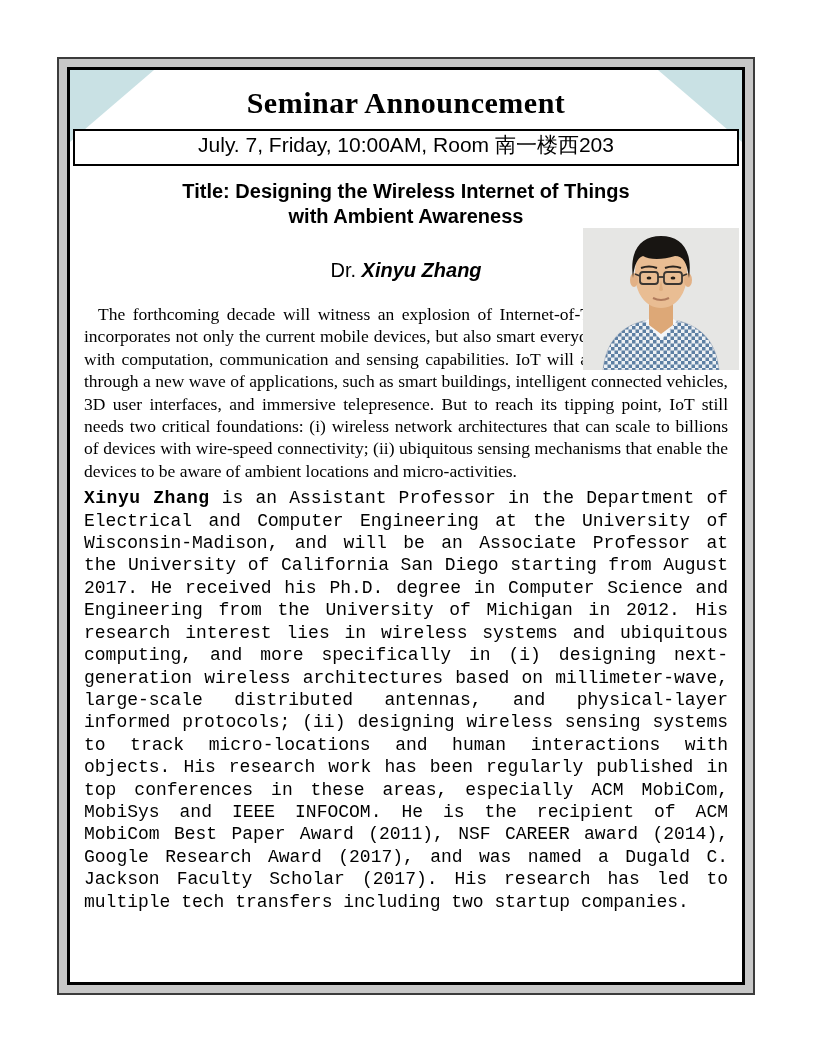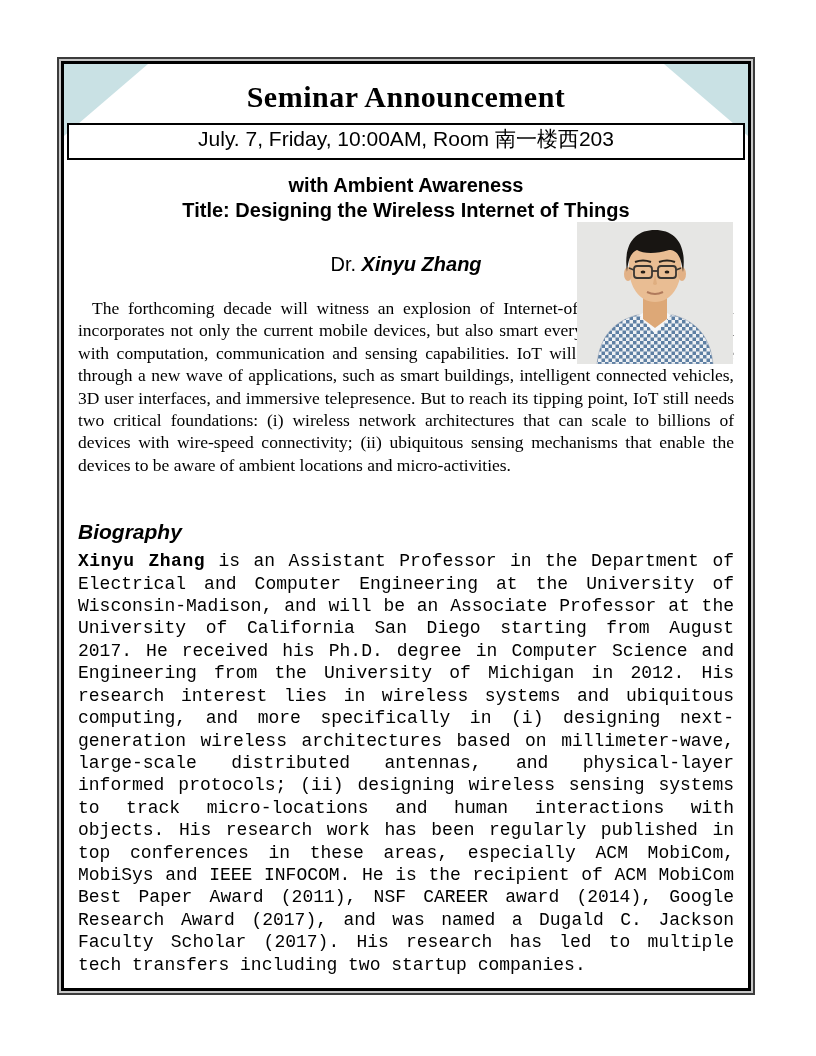--- a/index.html
+++ b/index.html
@@ -4,21 +4,21 @@
 <style>
   * { margin: 0; padding: 0; box-sizing: border-box; }
   html, body { width: 816px; height: 1056px; background: #ffffff; }
   body { position: relative; font-family: "Liberation Serif", serif; color: #000; }
 
   .frame {
     position: absolute; left: 57px; top: 57px;
     width: 698px; height: 938px;
     border: 2px solid #3c3c3c;
     background: #c7c7c7;
-    padding: 2px;
+    padding: 8px;
   }
   .frame-inner {
     position: relative; width: 100%; height: 100%;
     border: 3px solid #000;
     background: #fff;
     overflow: hidden;
   }
 
   .tri { position: absolute; top: 0; width: 84px; height: 72px; z-index: 0; }
   .tri-left  { left: 0;  clip-path: polygon(0 0, 100% 0, 0 100%); }
@@ -143,32 +143,31 @@
 
     <div class="content">
 
       <div class="seminar-title">Seminar Announcement</div>
 
       <div class="date-banner">
         <span>July. 7, Friday, 10:00AM,  Room 南一楼西203</span>
       </div>
 
       <div class="talk-title">
+        <div>Title: Designing the Wireless Internet of Things</div>
         <div>with Ambient Awareness</div>
-        <div>Title: Designing the Wireless Internet of Things</div>
       </div>
 
       <div class="speaker-line">
         <span class="prefix">Dr. </span><span class="name">Xinyu Zhang</span>
       </div>
 
 
       <div class="abstract-body">The forthcoming decade will witness an explosion of Internet-of-Things (IoT), which incorporates not only the current mobile devices, but also smart everyday objects equipped with computation, communication and sensing capabilities.  IoT will automate human life through a new wave of applications, such as smart buildings, intelligent connected vehicles, 3D user interfaces, and immersive telepresence.  But to reach its tipping point, IoT still needs two critical foundations: (i) wireless network architectures that can scale to billions of devices with wire-speed connectivity; (ii) ubiquitous sensing mechanisms that enable the devices to be aware of ambient locations and micro-activities.</div>
 
-      <div class="bio-heading">Biography</div>
 
       <div class="bio-body">
         <span class="bio-name">Xinyu Zhang</span><span> is an Assistant Professor in the Department of Electrical and Computer Engineering at the University of Wisconsin-Madison, and will be an Associate Professor at the University of California San Diego starting from August 2017. He received his Ph.D. degree in Computer Science and Engineering from the University of Michigan in 2012. His research interest lies in wireless systems and ubiquitous computing, and more specifically in (i) designing next-generation wireless architectures based on millimeter-wave, large-scale distributed antennas, and physical-layer informed protocols; (ii) designing wireless sensing systems to track micro-locations and human interactions with objects.  His research work has been regularly published in top conferences in these areas, especially ACM MobiCom, MobiSys and IEEE INFOCOM. He is the recipient of ACM MobiCom Best Paper Award (2011), NSF CAREER award (2014), Google Research Award (2017), and was named a Dugald C. Jackson Faculty Scholar (2017). His research has led to multiple tech transfers including two startup companies.</span>
       </div>
 
     </div>
   </div>
 </div>
 
 </body></html>

